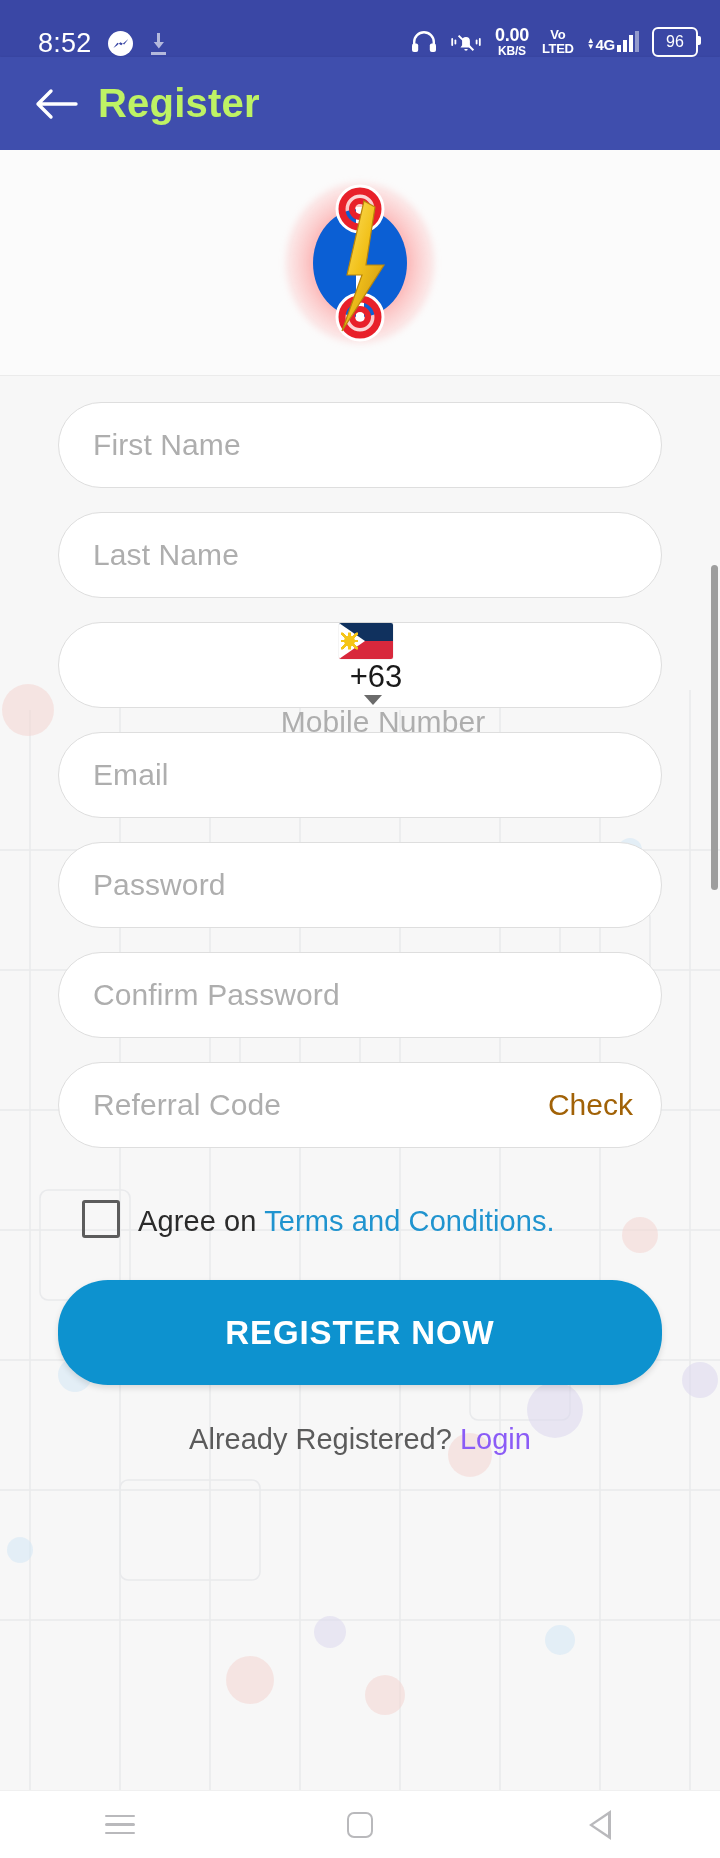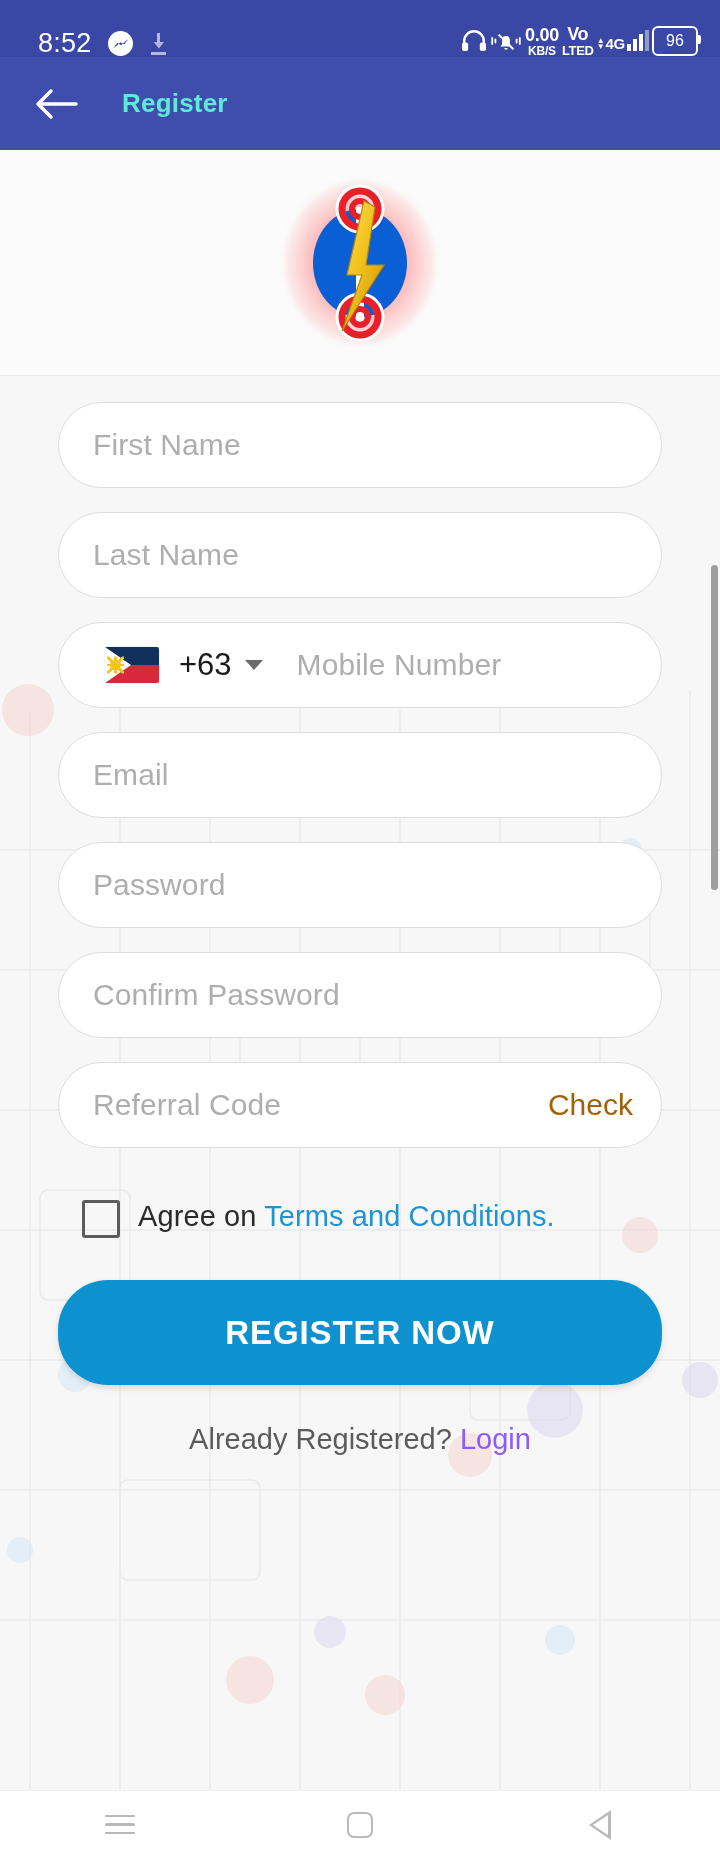--- a/index.html
+++ b/index.html
@@ -82,38 +82,38 @@
     position: absolute;
     left: 1px; bottom: 0;
     width: 15px; height: 2.5px;
     background: #ffffff;
   }
 
   .status-right {
     margin-left: auto;
     display: flex;
     align-items: center;
-    gap: 3px;
+    gap: 13px;
   }
   .svg-ico { display: block; }
   .net-speed {
     display: flex;
     flex-direction: column;
     align-items: center;
     line-height: 1;
   }
   .net-speed .n-val { font-size: 18px; font-weight: 700; letter-spacing: -0.3px; }
   .net-speed .n-unit { font-size: 12px; font-weight: 700; letter-spacing: -0.2px; margin-top: 1px; }
   .volte {
     display: flex;
     flex-direction: column;
     align-items: center;
     line-height: 1;
   }
-  .volte .v-top { font-size: 18px; font-weight: 700; letter-spacing: -0.3px; }
+  .volte .v-top { font-size: 13px; font-weight: 700; letter-spacing: -0.3px; }
   .volte .v-bot { font-size: 13px; font-weight: 700; letter-spacing: -0.3px; margin-top: 1px; }
   .signal-group {
     display: flex;
     align-items: flex-end;
     gap: 2px;
   }
   .gen-label {
     display: flex;
     align-items: center;
     line-height: 1;
@@ -163,24 +163,24 @@
     align-items: center;
     padding-left: 30px;
     box-shadow: 0 1px 3px rgba(0,0,0,0.14);
   }
   .back-btn {
     width: 52px; height: 52px;
     display: flex; align-items: center; justify-content: center;
     cursor: pointer;
   }
   .app-title {
-    color: #5eead4;
-    font-size: 26px;
+    color: #bef264;
+    font-size: 40px;
     font-weight: 700;
-    margin-left: 40px;
+    margin-left: 16px;
     letter-spacing: 0.2px;
   }
 
   
   .content {
     position: absolute;
     top: 150px; left: 0;
     width: 720px;
     height: 1640px;
     background: #f7f7f7;
@@ -240,21 +240,21 @@
     position: relative;
   }
   .field .ph {
     color: #aeaeae;
     font-size: 30px;
     font-weight: 400;
     letter-spacing: 0.1px;
   }
 
   
-  .field.phone { padding-left: 46px; }
+  .field.phone { padding-left: 46px; flex-direction: column; }
   .flag {
     width: 54px;
     height: 36px;
     position: relative;
     flex: 0 0 auto;
     overflow: hidden;
     border-radius: 2px;
     box-shadow: 0 0 0 0.5px rgba(0,0,0,0.08);
   }
   .flag .blue { position:absolute; left:0; top:0; width:100%; height:50%; background:#10315e; }
@@ -290,21 +290,21 @@
   .field.referral { justify-content: space-between; padding-right: 28px; }
   .check-link {
     color: #a16207;
     font-size: 30px;
     font-weight: 400;
     cursor: pointer;
   }
 
   .terms-row {
     display: flex;
-    align-items: flex-start;
+    align-items: flex-end;
     margin: 52px 0 0 24px;
   }
   .checkbox {
     width: 38px; height: 38px;
     border: 3px solid #5c5c5c;
     border-radius: 3px;
     background: transparent;
     flex: 0 0 auto;
     cursor: pointer;
   }

